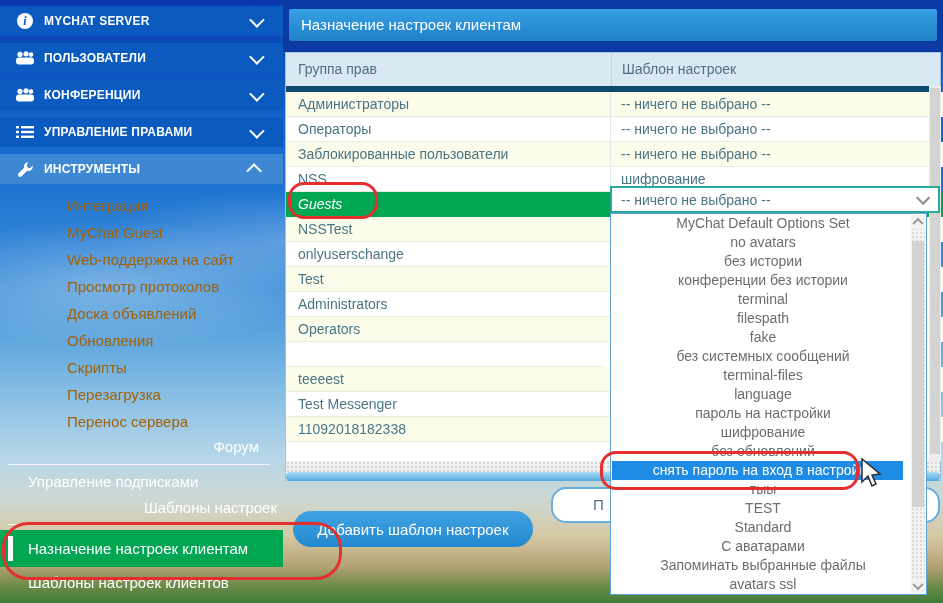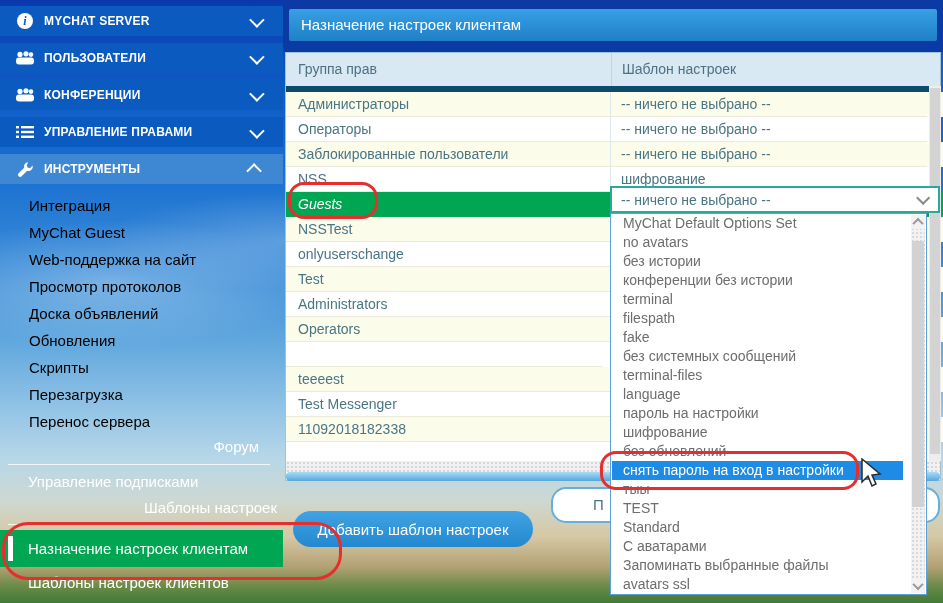--- a/index.html
+++ b/index.html
@@ -24,21 +24,21 @@
   .menu-item.active{background:#3e88d3;}
   .mi-icon{width:22px;margin-left:14px;display:flex;justify-content:center;align-items:center;}
   .mi-label{font-size:12px;font-weight:bold;letter-spacing:.2px;margin-left:8px;flex:1;}
   .chev{width:9px;height:9px;border-right:2px solid #fff;border-bottom:2px solid #fff;
     margin-right:22px;}
   .chev.down{transform:rotate(45deg) translateY(-2px);}
   .chev.up{transform:rotate(-135deg) translateY(-2px);}
   .info-circle{width:16px;height:16px;border-radius:50%;background:#fff;color:#0b5ac0;
     font-size:12px;font-weight:bold;font-family:"Liberation Serif",serif;
     display:flex;align-items:center;justify-content:center;font-style:italic;}
-  .sub-item{height:27px;line-height:27px;padding-left:29px;color:#000000;font-size:15px;cursor:pointer;}
+  .sub-item{height:27px;line-height:27px;padding-left:29px;color:#a16207;font-size:15px;cursor:pointer;margin-left:38px;}
   .side-link{color:#fff;font-size:15px;cursor:pointer;}
   .divider{border-top:1px solid rgba(255,255,255,.8);}
   #assign-item{left:0;top:530px;width:283px;height:37px;background:#00a651;cursor:pointer;}
   #assign-bar{left:8px;top:6px;width:5px;height:25px;background:#fff;}
   #assign-label{left:28px;top:0;height:37px;line-height:37px;color:#fff;font-size:15px;}
 
   
   #navy-backdrop{left:283px;top:0;width:660px;height:52px;background:#0b3aa5;}
   #titlebar{left:289px;top:9px;width:648px;height:32px;line-height:32px;
     background:linear-gradient(180deg,#38a0e4,#1f80c8);color:#fff;font-size:15px;
@@ -67,21 +67,21 @@
 
   
   #guests-select{left:610px;top:186px;width:330px;height:27px;background:#fff;
     border:2px solid #2aa89c;box-sizing:border-box;display:flex;align-items:center;
     cursor:pointer;z-index:4;}
   #guests-select .val{flex:1;font-size:14px;color:#4a7585;padding-left:9px;}
   .sel-chev{width:8px;height:8px;border-right:2px solid #8a8a8a;border-bottom:2px solid #8a8a8a;
     transform:rotate(45deg) translateY(-3px);margin-right:12px;}
   #dropdown{left:610px;top:213px;width:317px;height:382px;background:#fff;
     border:1px solid #5ba1d9;box-sizing:border-box;z-index:5;}
-  #dd-list{position:absolute;left:1px;top:0;width:291px;}
+  #dd-list{position:absolute;left:1px;top:0;width:291px;text-align:center;}
   .dd-item{height:19px;line-height:19px;font-size:14px;color:#6d6d6d;
     padding-left:11px;white-space:nowrap;overflow:hidden;cursor:pointer;}
   .dd-item.sel{background:#1e8be4;color:#fff;}
   #dd-scroll{position:absolute;right:1px;top:1px;width:14px;height:378px;
     background-color:#f2f2f2;
     background-image:radial-gradient(#d9d9d9 1px, transparent 1px);background-size:4px 4px;}
   .dd-arrow{position:absolute;left:0;width:14px;height:14px;background:#f2f2f2;
     display:flex;align-items:center;justify-content:center;cursor:pointer;}
   .dd-arrow span{width:6px;height:6px;border-right:2px solid #9a9a9a;border-bottom:2px solid #9a9a9a;}
   #dd-up{top:0;} #dd-up span{transform:rotate(-135deg) translate(-1px,-1px);}

